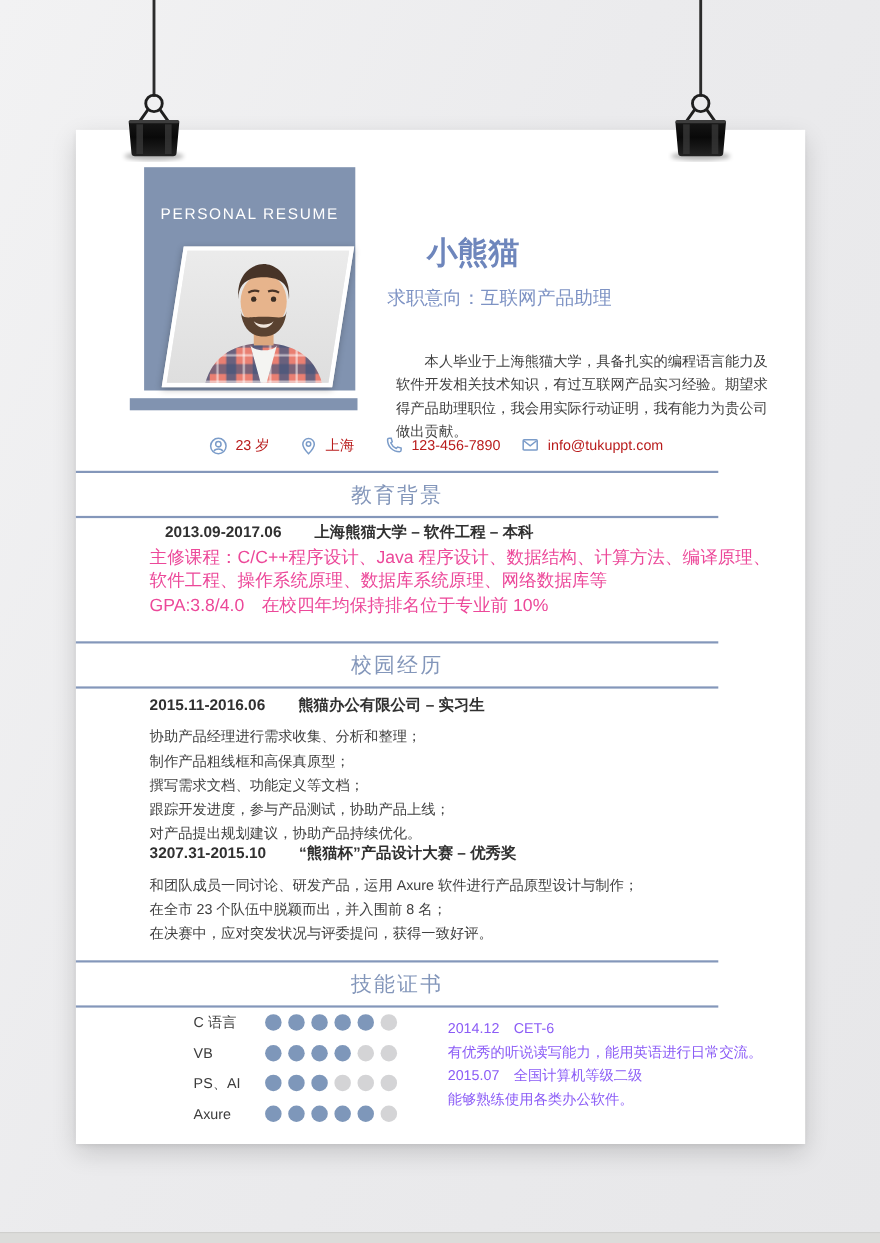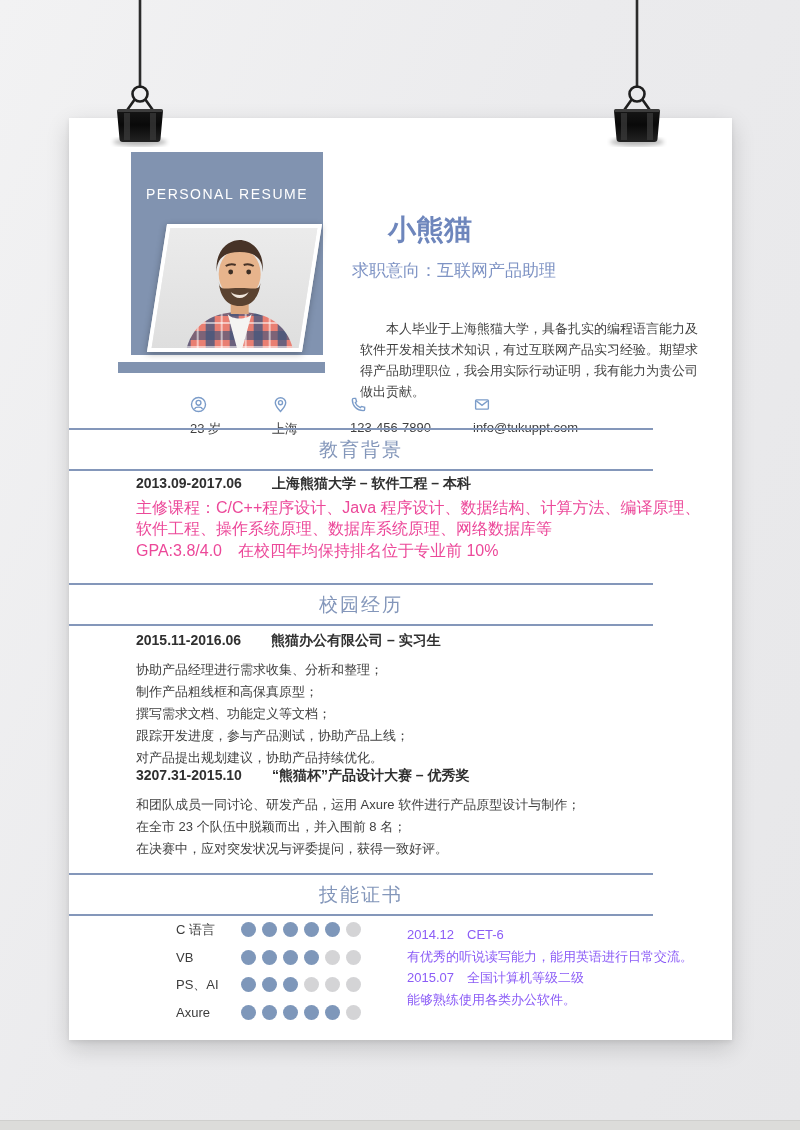--- a/index.html
+++ b/index.html
@@ -18,22 +18,22 @@
   .photo{position:absolute;left:88px;top:106px;width:155px;height:128px;box-sizing:border-box;
          border:4px solid #ffffff;transform:skewX(-8.9deg);overflow:hidden;background:#e9e9ea;
          box-shadow:0 2px 7px rgba(0,0,0,.28);}
   .photo-in{position:absolute;left:-16px;top:-6px;width:190px;height:136px;transform:skewX(8.9deg);}
   
   .name{position:absolute;left:319px;top:93px;font-size:28px;font-weight:bold;color:#6e86bc;}
   .intention{position:absolute;left:283px;top:141px;font-size:17px;color:#7e93c4;}
   .summary{position:absolute;left:291px;top:200px;width:338px;font-size:13px;line-height:21px;
            color:#3f3f3f;text-indent:2em;text-align:justify;}
   
-  .contact-item{position:absolute;top:278px;display:flex;align-items:flex-start;gap:7px;
-                font-size:13px;color:#404040;flex-direction:column;}
+  .contact-item{position:absolute;top:278px;display:flex;align-items:center;gap:7px;
+                font-size:13px;color:#b91c1c;}
   .contact-item svg{display:block;}
   
   .band{position:absolute;left:0;width:584px;height:39px;border-top:2px solid #8497ba;
         border-bottom:2px solid #8497ba;display:flex;align-items:center;justify-content:center;}
   .band .stitle{font-size:19px;color:#8396ba;letter-spacing:2px;}
   
   .entry-head{position:absolute;font-size:14px;font-weight:bold;color:#303030;display:flex;}
   .entry-head .role{margin-left:30px;}
   .para{position:absolute;font-size:16px;color:#ec4899;line-height:20.5px;}
   .lines{position:absolute;font-size:13px;color:#404040;line-height:22px;}
@@ -130,21 +130,21 @@
           <rect x="2" y="3.6" width="12" height="8.8" rx="0.8"></rect>
           <path d="M2.5,4.4 L8,8.8 L13.5,4.4"></path>
         </svg>
       </span>
       <span>info@tukuppt.com</span>
     </div>
 
     <div class="band" style="top:310px">
       <div class="stitle">教育背景</div>
     </div>
-    <div class="entry-head" style="left:67px;top:357px">
+    <div class="entry-head" style="left:81px;top:357px">
       <span>2013.09-2017.06</span>
       <span class="role">上海熊猫大学 – 软件工程 – 本科</span>
     </div>
     <div class="para" style="left:67px;top:380px;width:568px">主修课程：C/C++程序设计、Java 程序设计、数据结构、计算方法、编译原理、软件工程、操作系统原理、数据库系统原理、网络数据库等</div>
     <div class="para" style="left:67px;top:423px;width:568px">GPA:3.8/4.0　在校四年均保持排名位于专业前 10%</div>
 
     <div class="band" style="top:465px">
       <div class="stitle">校园经历</div>
     </div>
     <div class="entry-head" style="left:67px;top:514px">

